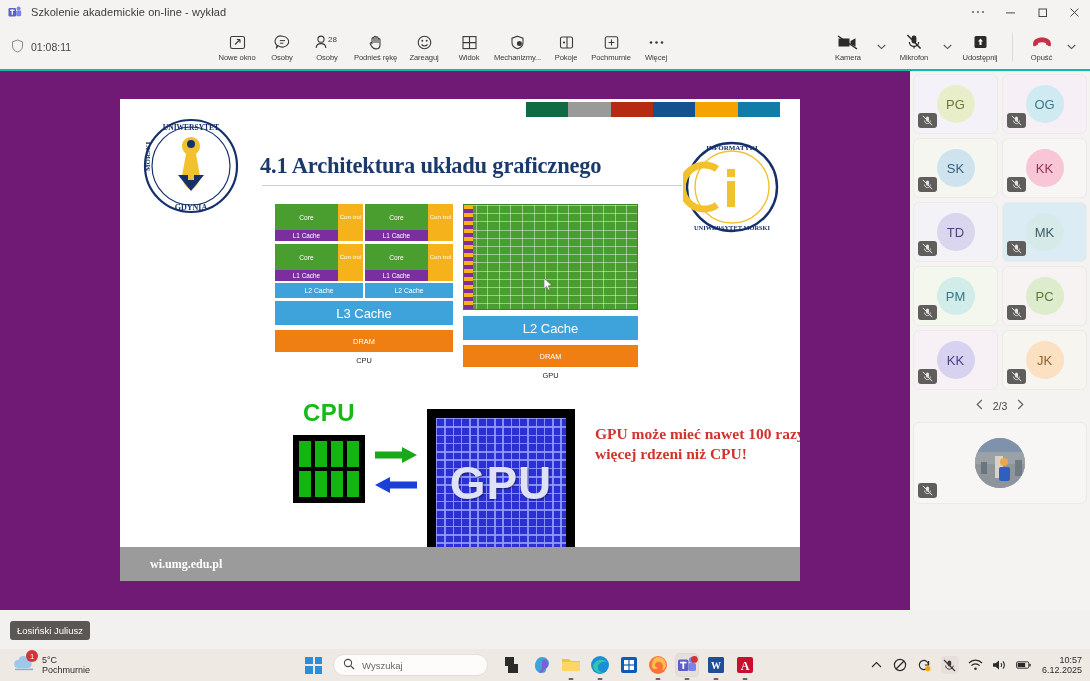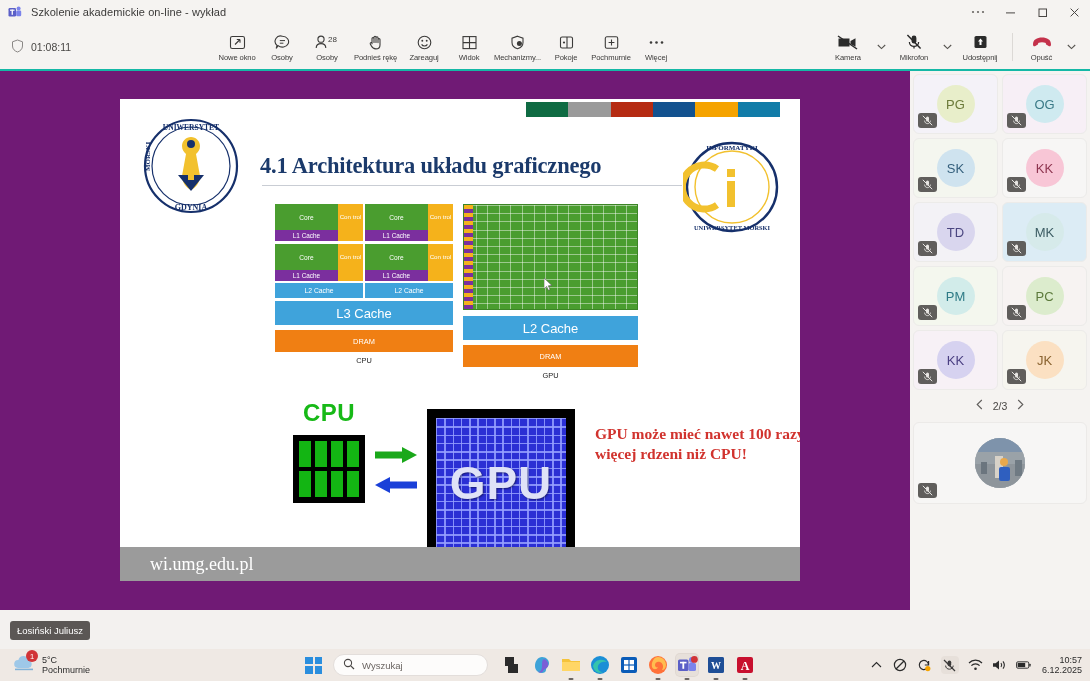--- a/index.html
+++ b/index.html
@@ -184,21 +184,21 @@
   .redtext {
     position: absolute; left: 320px; top: 25px; width: 230px;
     font-family: "Liberation Serif", serif; font-weight: bold;
     font-size: 15.5px; line-height: 1.32; color: #d1332e;
   }
   .slide-footer {
     position: absolute; left: 0; bottom: 0; width: 680px; height: 34px;
     background: #9b9b9b; display: flex; align-items: center;
   }
   .slide-footer span {
-    margin-left: 30px; color: #fff; font-weight: normal; font-size: 18px;
+    margin-left: 30px; color: #fff; font-weight: bold; font-size: 12px;
     font-family: "Liberation Serif", serif;
   }
   .presenter-chip {
     position: absolute; left: 10px; top: 550px;
     background: #5b5755; color: #fff; font-size: 9.5px;
     padding: 4px 7px; border-radius: 3px; white-space: nowrap;
   }
 
   
   .roster {

